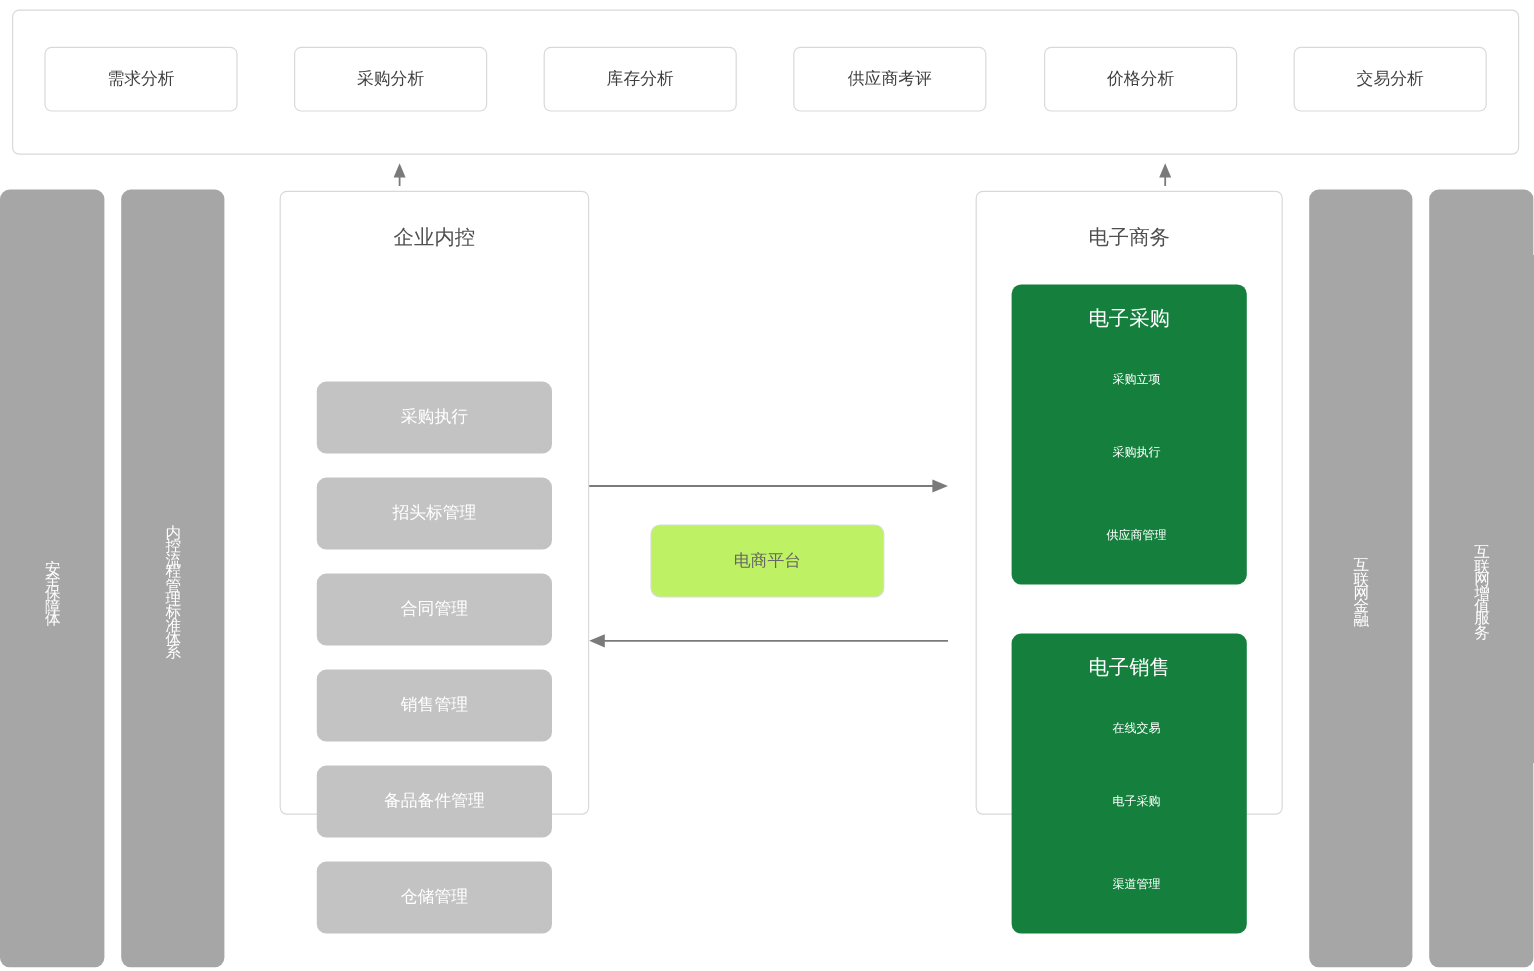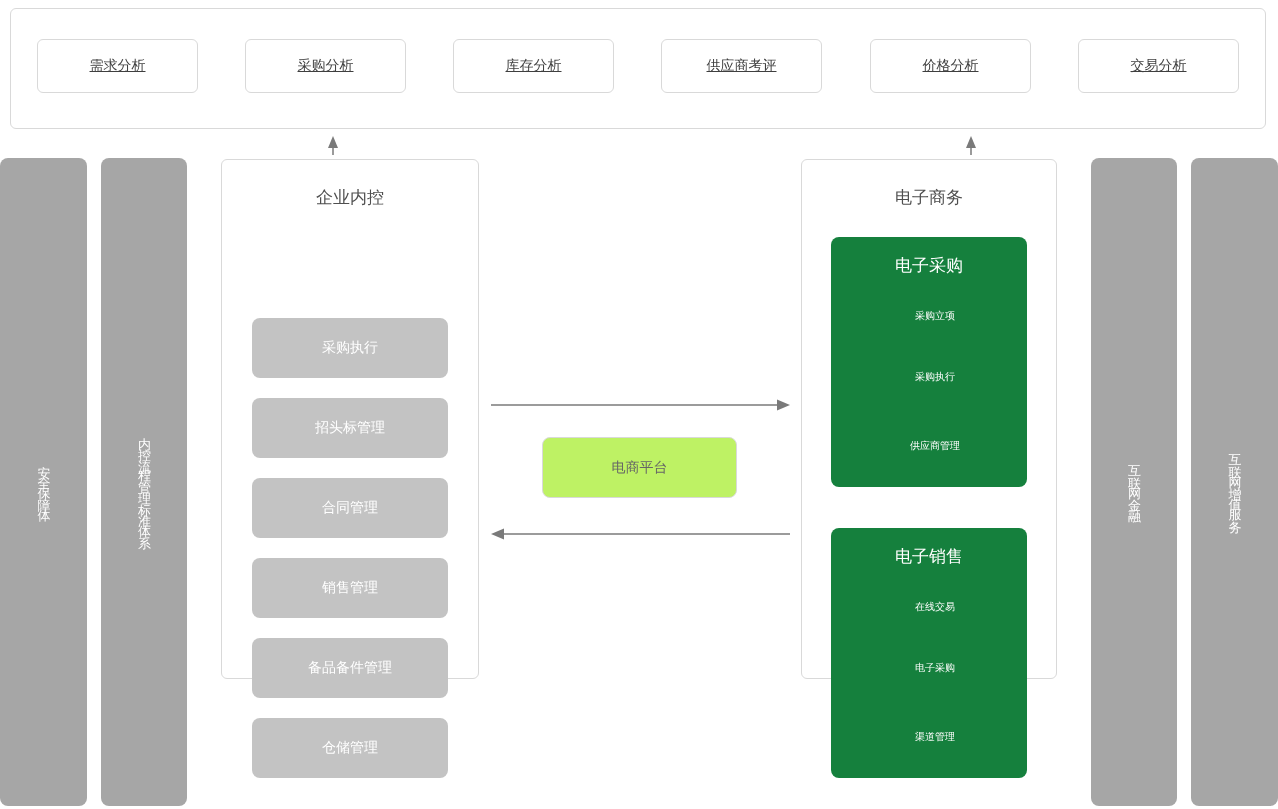--- a/index.html
+++ b/index.html
@@ -12,38 +12,38 @@
 
   
   .top-panel {
     position: absolute; left: 10px; top: 8px; width: 1256px; height: 121px;
     background: #ffffff; border: 1px solid #d9d9d9; border-radius: 6px;
   }
   .top-item {
     position: absolute; top: 30px; width: 161px; height: 54px;
     background: #ffffff; border: 1px solid #d9d9d9; border-radius: 6px;
     display: flex; align-items: center; justify-content: center;
-    font-size: 14px; color: #3f3f3f; text-decoration: underline;
+    font-size: 14px; color: #3f3f3f;
   }
 
   
   .vbar {
     position: absolute; top: 158px; height: 648px;
     background: #a6a6a6; border-radius: 8px;
     display: flex; align-items: center; justify-content: center;
   }
   .vbar-text {
     writing-mode: vertical-lr; text-orientation: upright;
     letter-spacing: 11px; font-size: 13px; color: #ffffff;
   }
 
   
   .panel {
     position: absolute; top: 159px; height: 520px;
-    background: #ffffff; border: 1px solid #d9d9d9; border-radius: 6px;
+    background: #ffffff; border: 1px solid #d9d9d9; border-radius: 6px; margin-left: 12px;
   }
   .panel-internal { left: 221px; width: 258px; }
   .panel-ecom { left: 801px; width: 256px; }
   .panel-title {
     position: absolute; top: 26px; left: 0; right: 0;
     text-align: center; font-size: 17px; color: #4f4f4f;
   }
 
   .module-btn {
     position: absolute; left: 30px; width: 196px; height: 60px;

